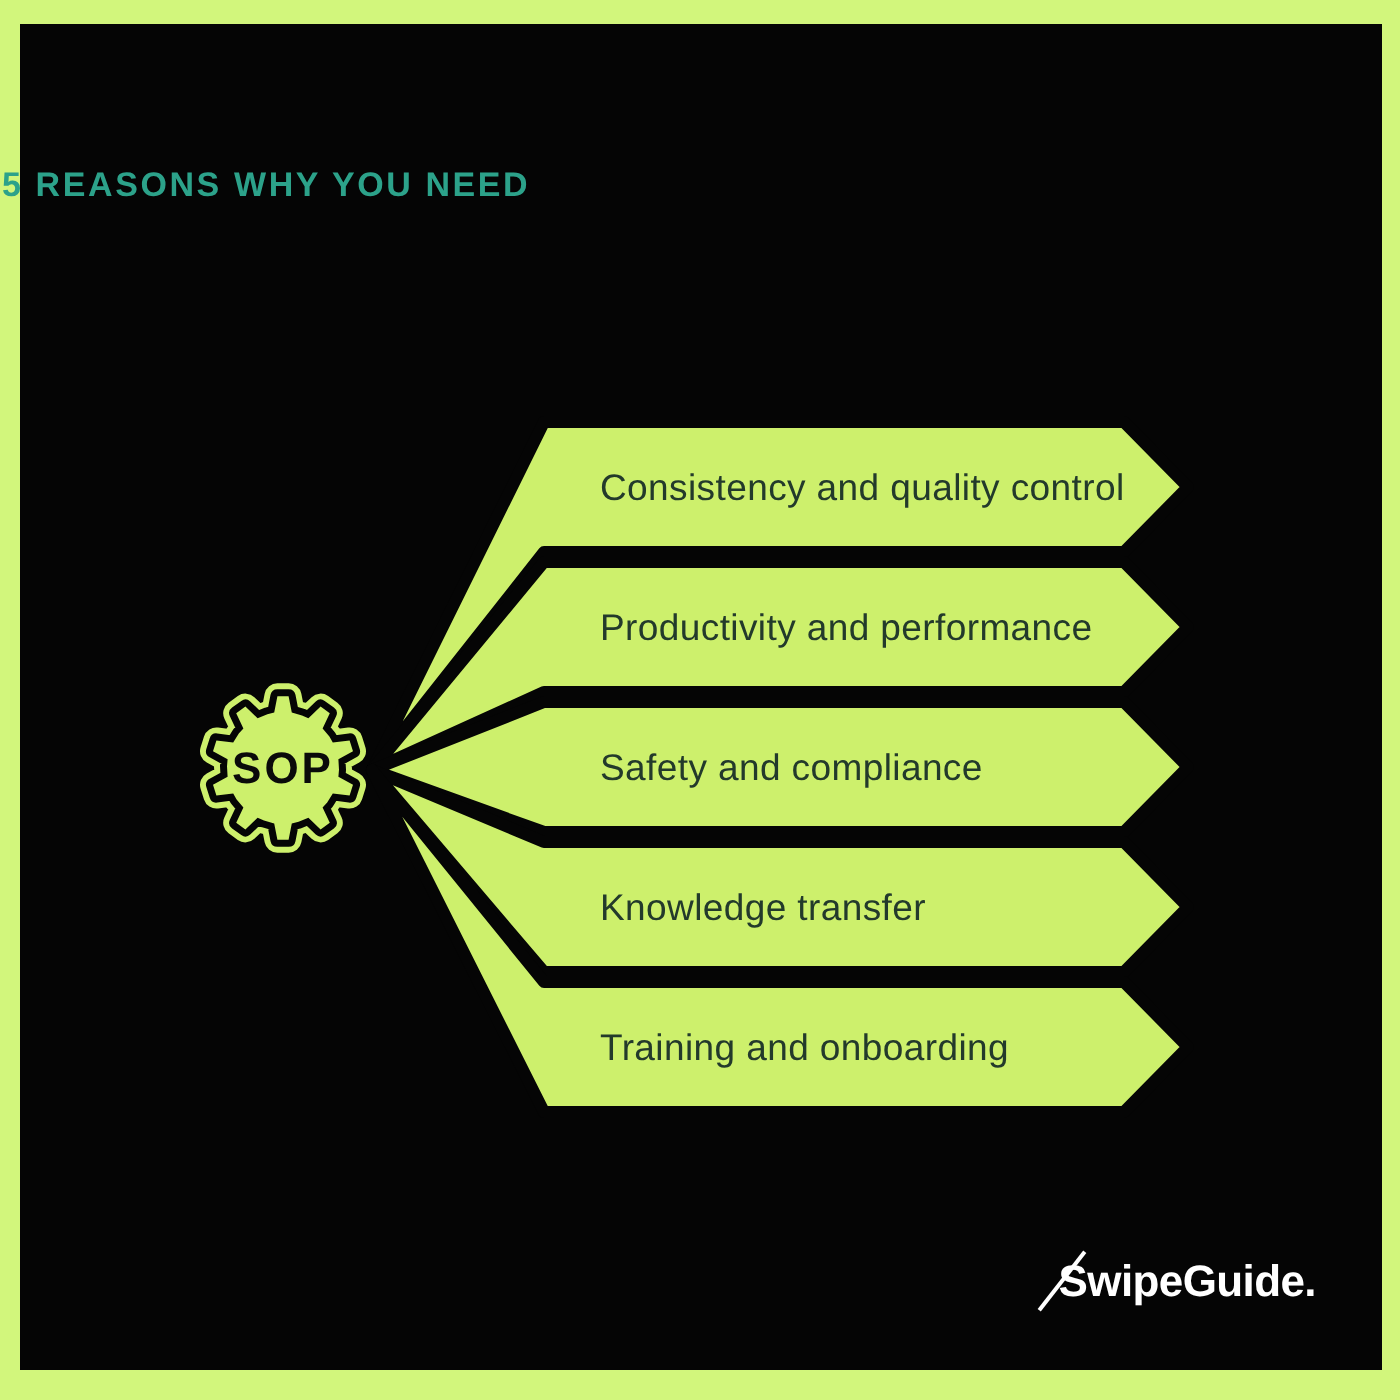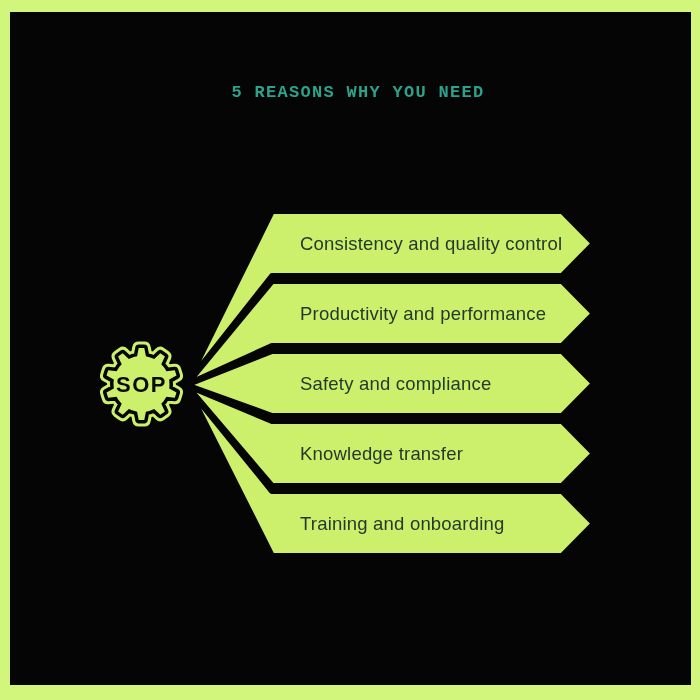--- a/index.html
+++ b/index.html
@@ -21,24 +21,22 @@
     position: absolute;
     left: 10px;
     right: 9px;
     top: 12px;
     bottom: 15px;
     background: #050505;
   }
   .header {
     position: absolute;
     top: 84px;
-    left: 16px;
+    left: 1px;
     right: 0;
-    text-align: center;
-    font-family: Liberation Mono, monospace;
   }
   .eyebrow {
     color: #2ca28a;
     font-size: 17px;
     font-weight: 700;
     letter-spacing: 1.3px;
     line-height: 1;
   }
   .title {
     margin-top: 10px;
@@ -132,13 +130,17 @@
     </g>
 
     <g>
       <path class="gear-path gear-outer" d="M133.7 357.1L137.1 356.3L138.7 348.1L144.3 348.1L145.9 356.3L151.0 357.7L151.0 357.7L154.2 359.1L160.3 353.3L164.9 356.6L161.3 364.2L164.7 368.3L164.7 368.3L166.4 371.3L174.8 370.2L176.5 375.6L169.2 379.6L169.5 384.9L169.5 384.9L169.2 388.4L176.5 392.4L174.8 397.8L166.4 396.7L163.6 401.2L163.6 401.2L161.3 403.8L164.9 411.4L160.3 414.7L154.2 408.9L149.3 410.9L149.3 410.9L145.9 411.7L144.3 419.9L138.7 419.9L137.1 411.7L132.0 410.3L132.0 410.3L128.8 408.9L122.7 414.7L118.1 411.4L121.7 403.8L118.3 399.7L118.3 399.7L116.6 396.7L108.2 397.8L106.5 392.4L113.8 388.4L113.5 383.1L113.5 383.1L113.8 379.6L106.5 375.6L108.2 370.2L116.6 371.3L119.4 366.8L119.4 366.8L121.7 364.2L118.1 356.6L122.7 353.3L128.8 359.1L133.7 357.1Z"></path>
       <path class="gear-path gear-ring" d="M133.7 357.1L137.1 356.3L138.7 348.1L144.3 348.1L145.9 356.3L151.0 357.7L151.0 357.7L154.2 359.1L160.3 353.3L164.9 356.6L161.3 364.2L164.7 368.3L164.7 368.3L166.4 371.3L174.8 370.2L176.5 375.6L169.2 379.6L169.5 384.9L169.5 384.9L169.2 388.4L176.5 392.4L174.8 397.8L166.4 396.7L163.6 401.2L163.6 401.2L161.3 403.8L164.9 411.4L160.3 414.7L154.2 408.9L149.3 410.9L149.3 410.9L145.9 411.7L144.3 419.9L138.7 419.9L137.1 411.7L132.0 410.3L132.0 410.3L128.8 408.9L122.7 414.7L118.1 411.4L121.7 403.8L118.3 399.7L118.3 399.7L116.6 396.7L108.2 397.8L106.5 392.4L113.8 388.4L113.5 383.1L113.5 383.1L113.8 379.6L106.5 375.6L108.2 370.2L116.6 371.3L119.4 366.8L119.4 366.8L121.7 364.2L118.1 356.6L122.7 353.3L128.8 359.1L133.7 357.1Z"></path>
       <path class="gear-path gear-core" d="M133.7 357.1L137.1 356.3L138.7 348.1L144.3 348.1L145.9 356.3L151.0 357.7L151.0 357.7L154.2 359.1L160.3 353.3L164.9 356.6L161.3 364.2L164.7 368.3L164.7 368.3L166.4 371.3L174.8 370.2L176.5 375.6L169.2 379.6L169.5 384.9L169.5 384.9L169.2 388.4L176.5 392.4L174.8 397.8L166.4 396.7L163.6 401.2L163.6 401.2L161.3 403.8L164.9 411.4L160.3 414.7L154.2 408.9L149.3 410.9L149.3 410.9L145.9 411.7L144.3 419.9L138.7 419.9L137.1 411.7L132.0 410.3L132.0 410.3L128.8 408.9L122.7 414.7L118.1 411.4L121.7 403.8L118.3 399.7L118.3 399.7L116.6 396.7L108.2 397.8L106.5 392.4L113.8 388.4L113.5 383.1L113.5 383.1L113.8 379.6L106.5 375.6L108.2 370.2L116.6 371.3L119.4 366.8L119.4 366.8L121.7 364.2L118.1 356.6L122.7 353.3L128.8 359.1L133.7 357.1Z"></path>
       <text class="gear-label" x="141.5" y="391.5">SOP</text>
     </g>
   </svg>
 
+  <div class="logo">
+    <span class="logo-slash"></span>
+    <span>SwipeGuide.</span>
+  </div>
 </div>
 
 </body></html>

